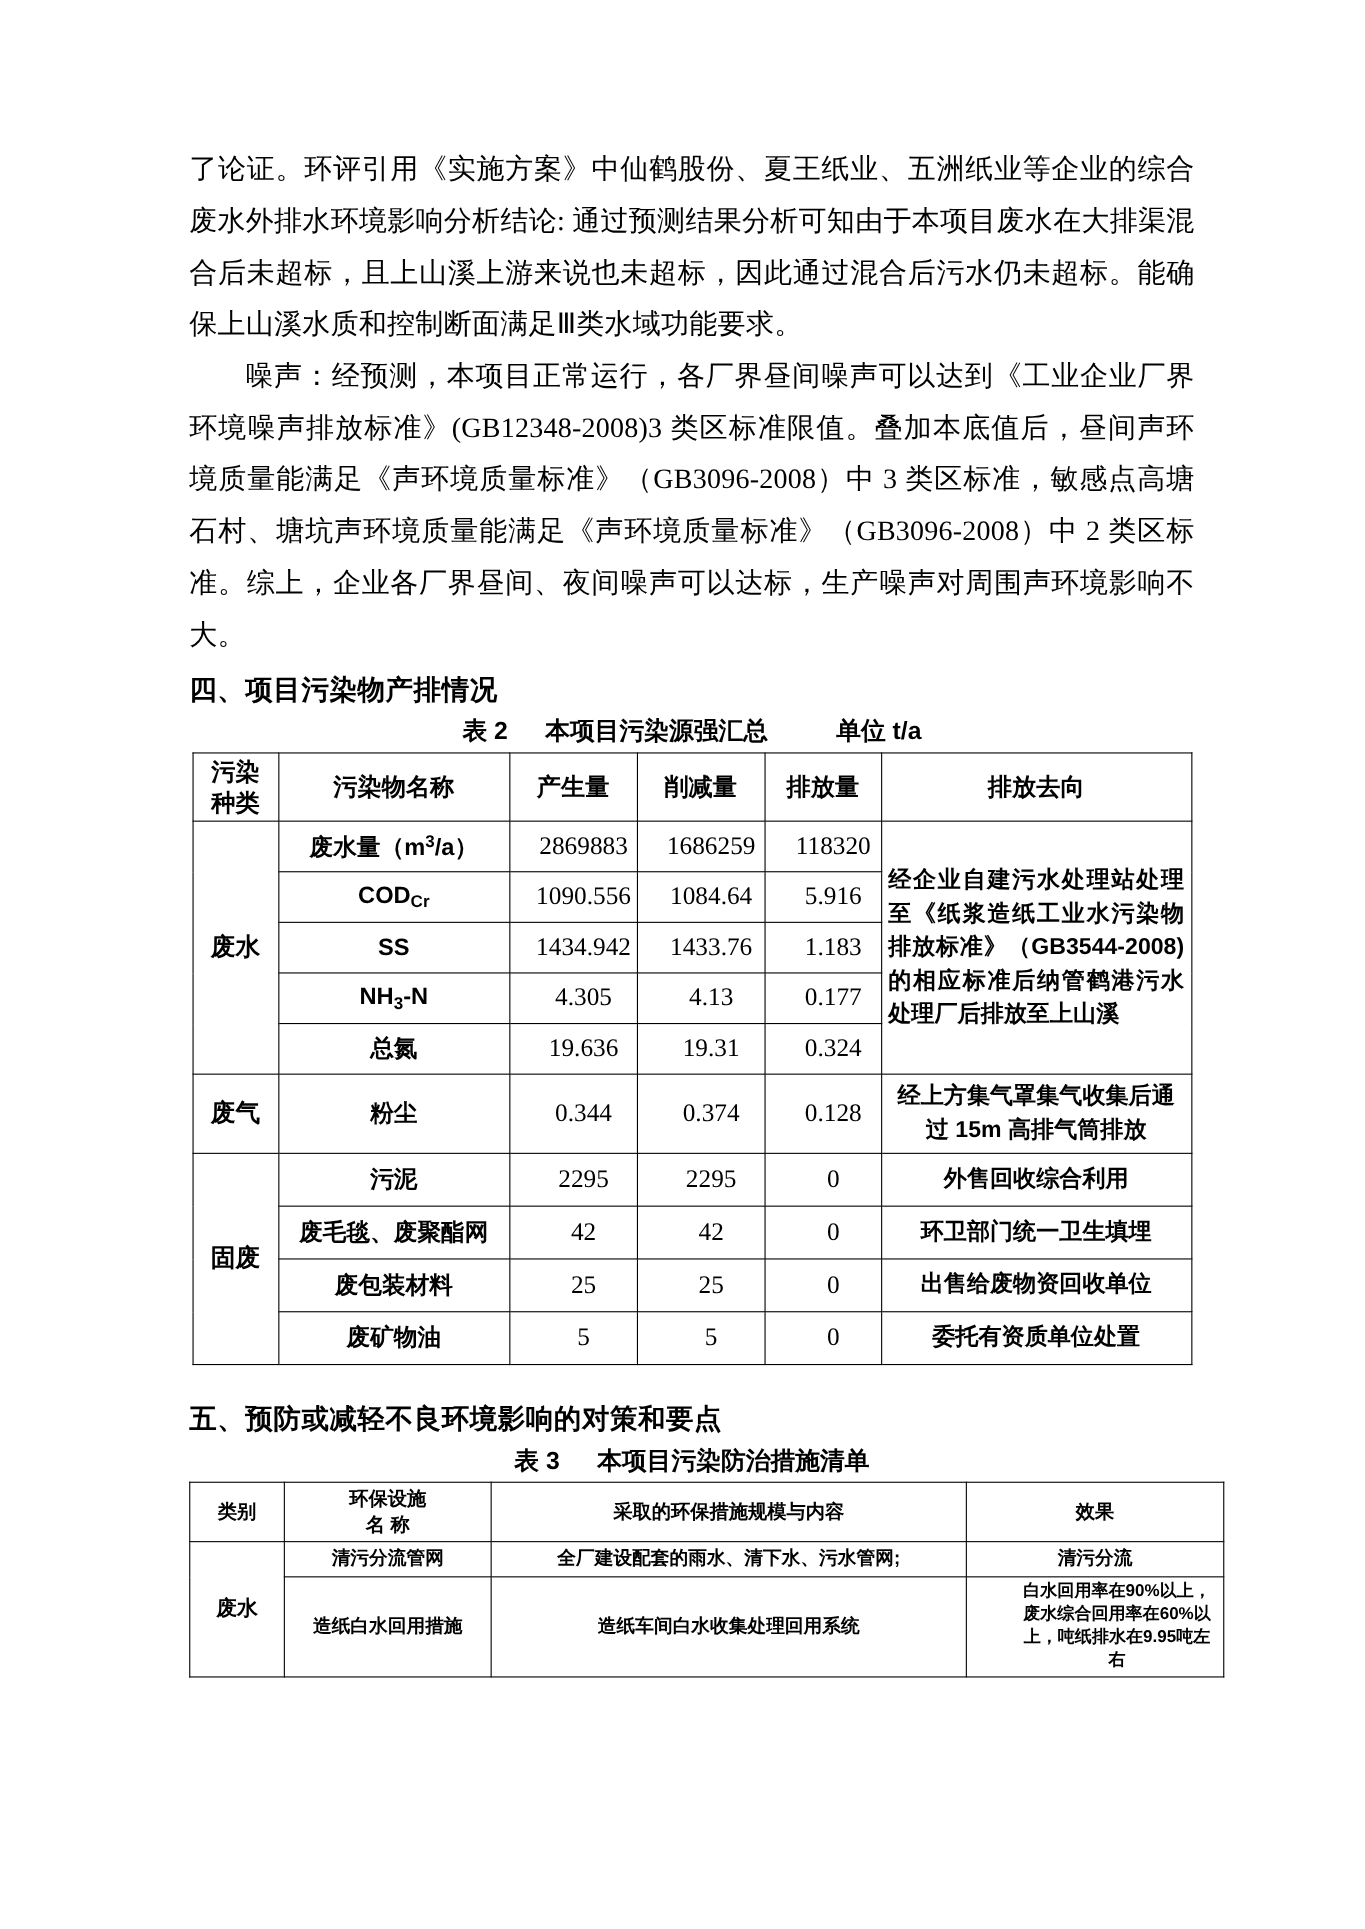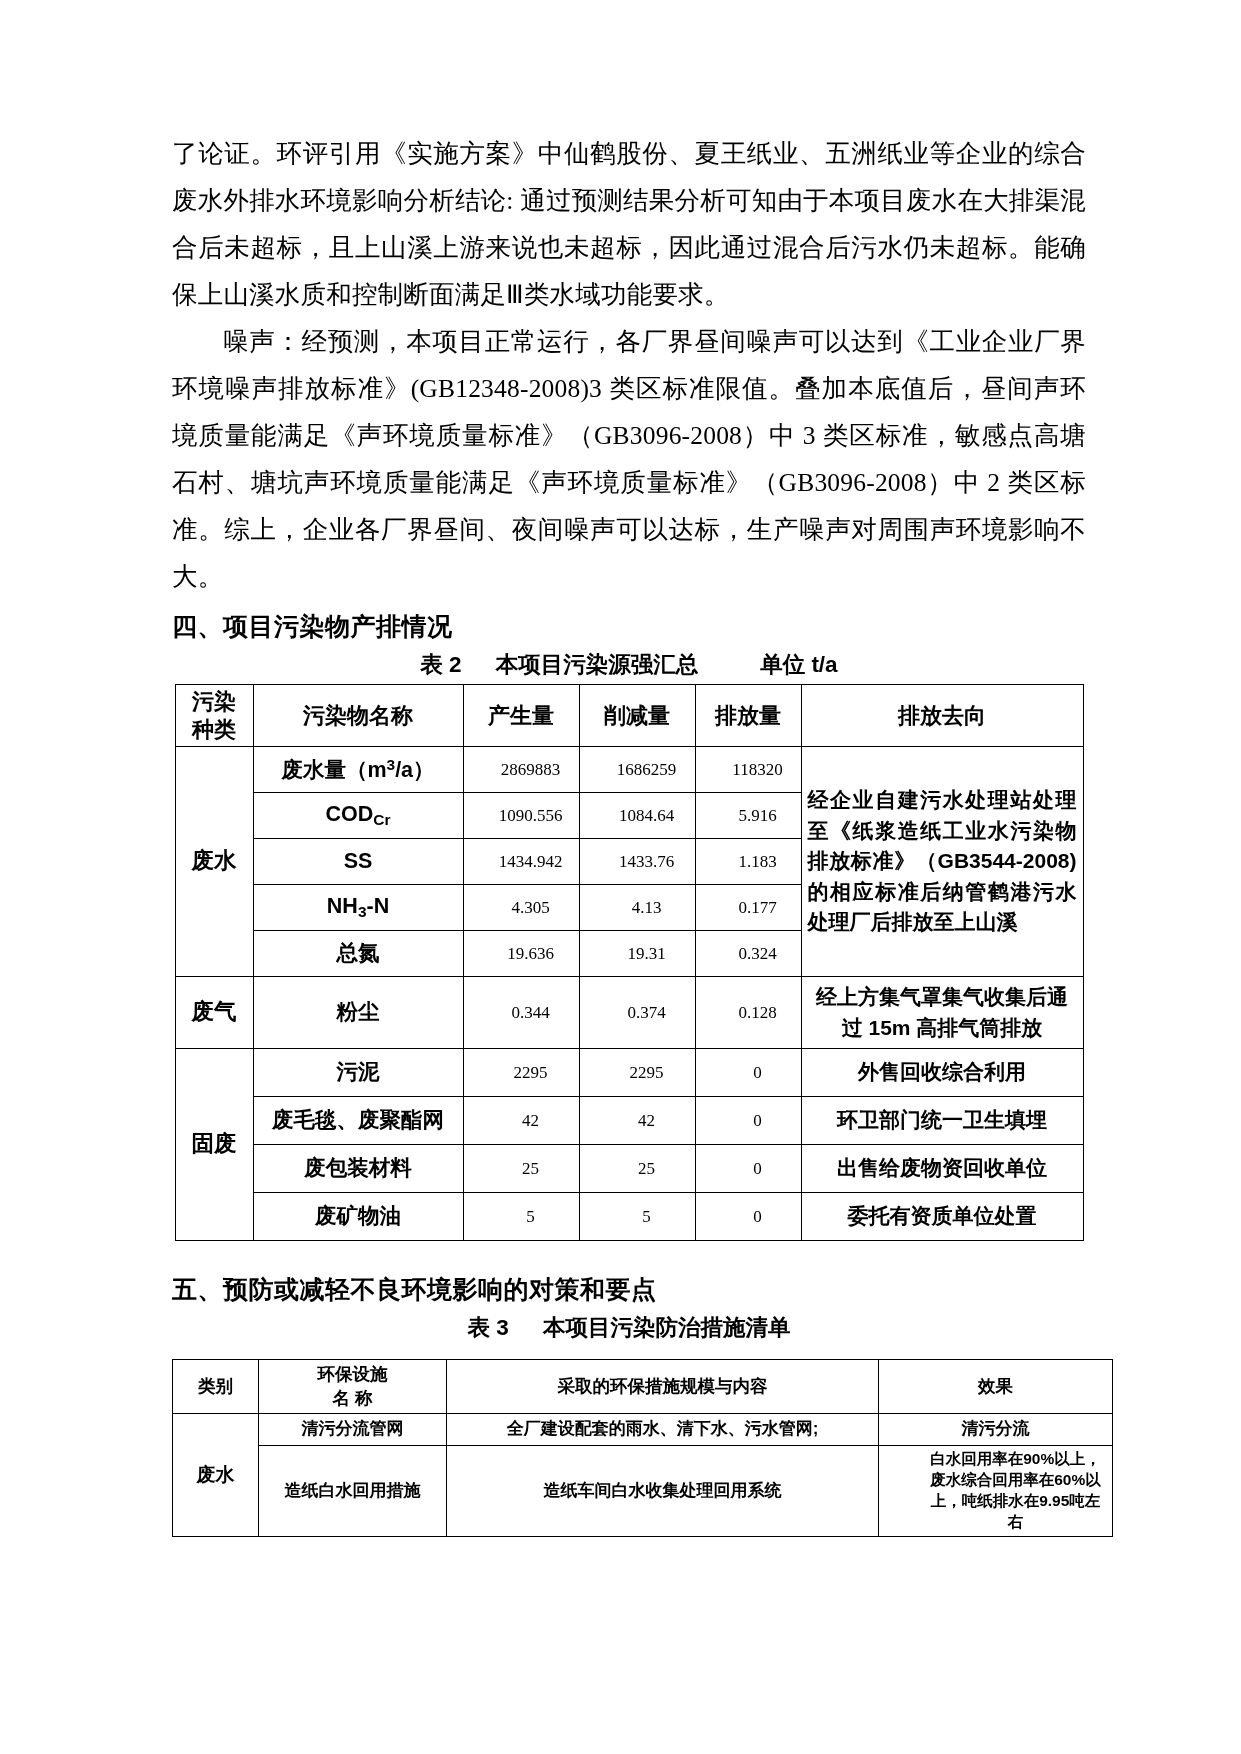--- a/index.html
+++ b/index.html
@@ -79,21 +79,21 @@
     font-weight: bold;
     font-size: 22.5px;
   }
   #table2 td.name {
     font-family: "Liberation Sans", sans-serif;
     font-weight: bold;
     font-size: 21.5px;
   }
   #table2 td.num {
     font-family: "Liberation Serif", serif;
-    font-size: 17px;
+    font-size: 23px;
     padding-left: 21px;
   }
   #table2 td.dest {
     font-family: "Liberation Sans", sans-serif;
     font-weight: bold;
     font-size: 21px;
     line-height: 1.45;
     padding: 4px 6px;
   }
   #table2 td.dest-j {
@@ -102,21 +102,21 @@
   }
   #table2 tr.r1 td { height: 40px; }
   #table2 tr.body td { height: 39px; }
 
   sub { font-size: 0.72em; vertical-align: -0.25em; }
   sup { font-size: 0.72em; vertical-align: 0.45em; }
 
   
   #table3 {
     width: 940px;
-    margin: 16px auto;
+    margin: 4px auto;
     border-radius: 14px;
   }
   #table3 td {
     font-family: "Liberation Sans", sans-serif;
     font-weight: bold;
     font-size: 17px;
     line-height: 1.35;
     padding: 3px 4px;
   }
   #table3 td.hdr { font-size: 17.5px; }

